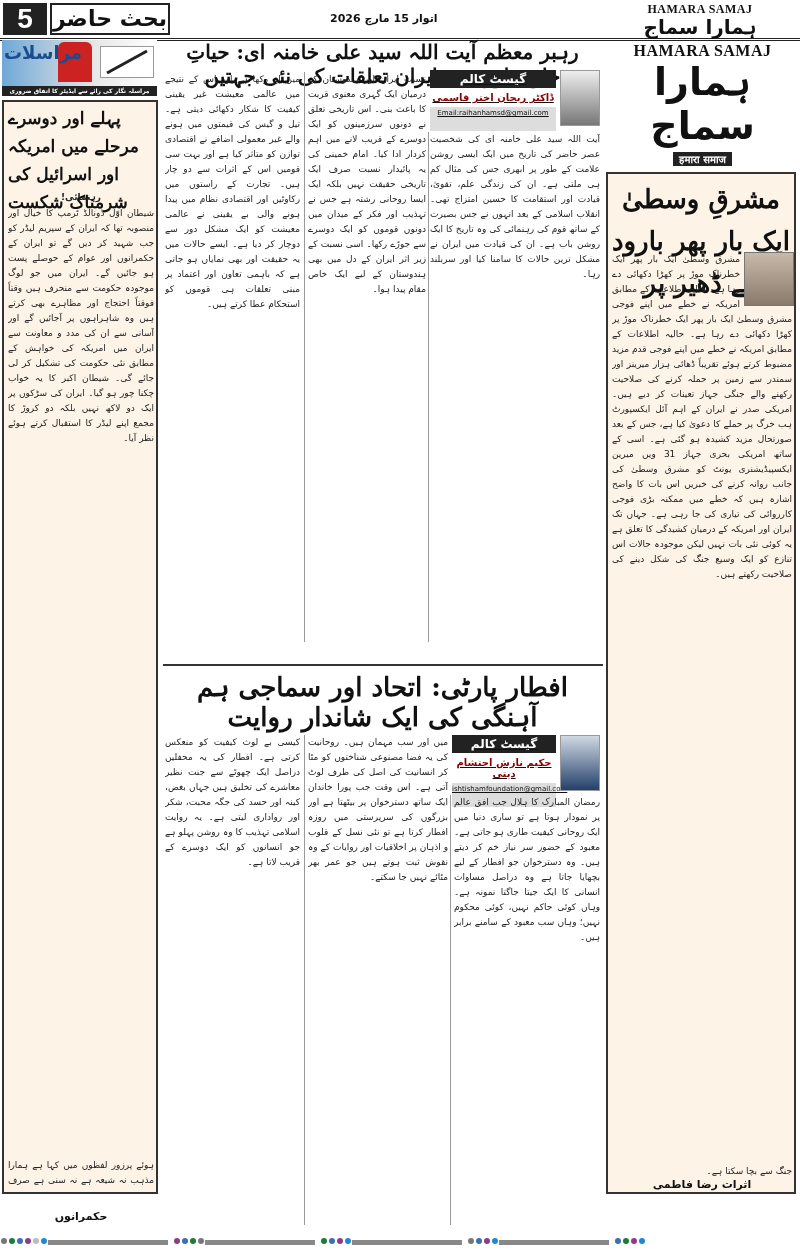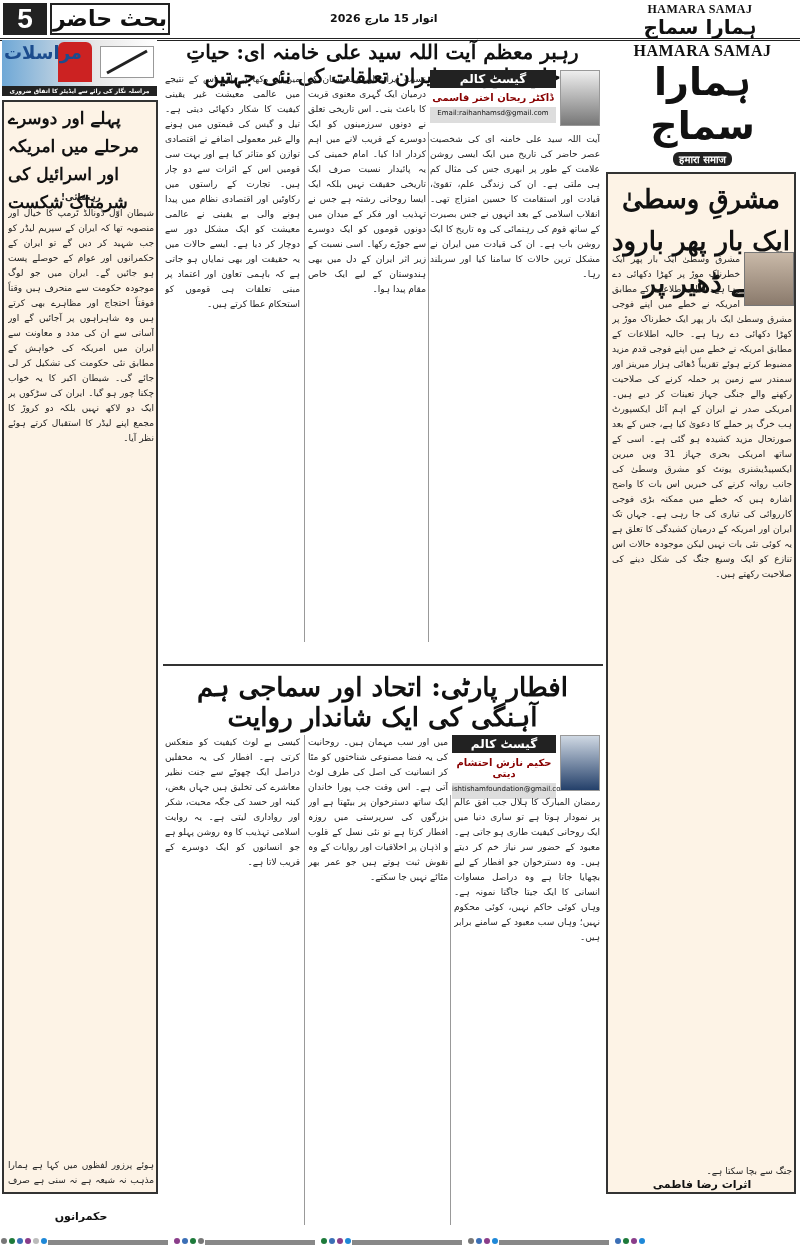--- a/index.html
+++ b/index.html
@@ -11,42 +11,42 @@
   .page-num { left:3px; top:3px; width:44px; height:32px; background:#222; color:#fff; font:bold 28px "Liberation Sans", sans-serif; text-align:center; line-height:32px; }
   .section-box { left:50px; top:3px; width:120px; height:32px; border:2px solid #222; box-sizing:border-box; font:bold 22px "DejaVu Sans", sans-serif; text-align:center; line-height:28px; }
   .top-date { left:330px; top:12px; font:bold 11px "DejaVu Sans", sans-serif; }
   .top-logo { left:600px; top:2px; width:200px; height:34px; text-align:center; }
   .logo-en { font:900 12px "Liberation Serif", serif; letter-spacing:0.5px; }
   .logo-ur { font:900 20px "DejaVu Sans", sans-serif; line-height:20px; }
   
   .masthead { left:605px; top:42px; width:195px; height:120px; text-align:center; }
   .masthead .en { font:900 16px "Liberation Serif", serif; letter-spacing:0.5px; }
   .masthead .ur { font:900 38px "DejaVu Sans", sans-serif; line-height:44px; }
-  .masthead .hi { font:bold 10px "DejaVu Sans", sans-serif; background:#222; color:#fff; display:inline-block; padding:0 6px;border-radius:6px; }
+  .masthead .hi { font:bold 10px "DejaVu Sans", sans-serif; background:#222; color:#fff; display:inline-block; padding:0 6px; }
   .masthead .date { font:bold 12px "DejaVu Sans", sans-serif; margin-top:6px; }
   
   .right-box { left:606px; top:128px; width:190px; height:1062px; border:2px solid #333; background:#fdf3e6; box-sizing:border-box; }
   .right-head { left:612px; top:138px; width:178px; font:bold 26px "DejaVu Serif", serif; line-height:42px; text-align:center; direction:rtl; }
   .right-photo { left:744px; top:252px; width:48px; height:52px; background:linear-gradient(#c9b9a8,#8a7a6c); border:1px solid #777; }
   .body-text { font:9px "DejaVu Sans", sans-serif; line-height:15px; color:#222; direction:rtl; text-align:justify; overflow:hidden; }
   .byline { font:bold 11px "DejaVu Sans", sans-serif; text-align:center; direction:rtl; }
   
   .letters-banner { left:2px; top:40px; width:155px; height:56px; background:linear-gradient(90deg,#6fa8d6,#e7e7e7 60%,#fff); }
   .letters-title { left:4px; top:42px; font:bold 18px "DejaVu Sans", sans-serif; color:#1b4c8e; }
   .mailbox { left:58px; top:42px; width:34px; height:40px; background:#c22; border-radius:6px 6px 0 0; }
   .pen { left:100px; top:46px; width:52px; height:30px; border:1px solid #999; background:#fff; }
   .letters-strip { left:2px; top:86px; width:155px; height:10px; background:#222; color:#fff; font:bold 6px "DejaVu Sans", sans-serif; text-align:center; line-height:10px; direction:rtl; }
   .left-box { left:2px; top:100px; width:156px; height:1094px; border:2px solid #333; background:#fdf3e6; box-sizing:border-box; }
   .left-head { left:8px; top:104px; width:146px; font:bold 17px "DejaVu Serif", serif; line-height:28px; text-align:left; direction:rtl; }
   
   .mid-title1 { left:165px; top:40px; width:435px; font:bold 20px "DejaVu Serif", serif; text-align:center; direction:rtl; }
-  .guest-box1 { left:430px; top:67px; width:170px; height:60px; }
+  .guest-box1 { left:430px; top:67px; width:170px; height:60px;text-decoration:underline; }
   .guest-label { background:#222; color:#fff; font:bold 12px "DejaVu Sans", sans-serif; text-align:center; height:18px; line-height:18px; }
   .guest-name { font:bold 10px "DejaVu Sans", sans-serif; text-align:center; color:#800; margin-top:4px; direction:rtl; }
-  .guest-email { background:#ddd; font:7px "DejaVu Sans", sans-serif; text-align:center; margin-top:4px; height:16px; line-height:12px; }
+  .guest-email { background:#ddd; font:7px "DejaVu Sans", sans-serif; text-align:center; margin-top:4px; height:24px; line-height:12px; }
   .guest-photo { width:38px; height:54px; background:linear-gradient(#eee,#777); border:1px solid #999; }
   .rule-h { height:2px; background:#333; }
   .mid-title2 { left:165px; top:672px; width:435px; font:bold 26px "DejaVu Serif", serif; text-align:center; direction:rtl; }
   .col-rule { width:1px; background:#999; }
   
   .footer { left:0; top:1232px; width:800px; height:12px; }
   .dot { display:inline-block; width:6px; height:6px; border-radius:50%; margin:3px 1px; }
   .bar { display:inline-block; height:5px; background:#888; vertical-align:middle; }
 </style>
 </head>

